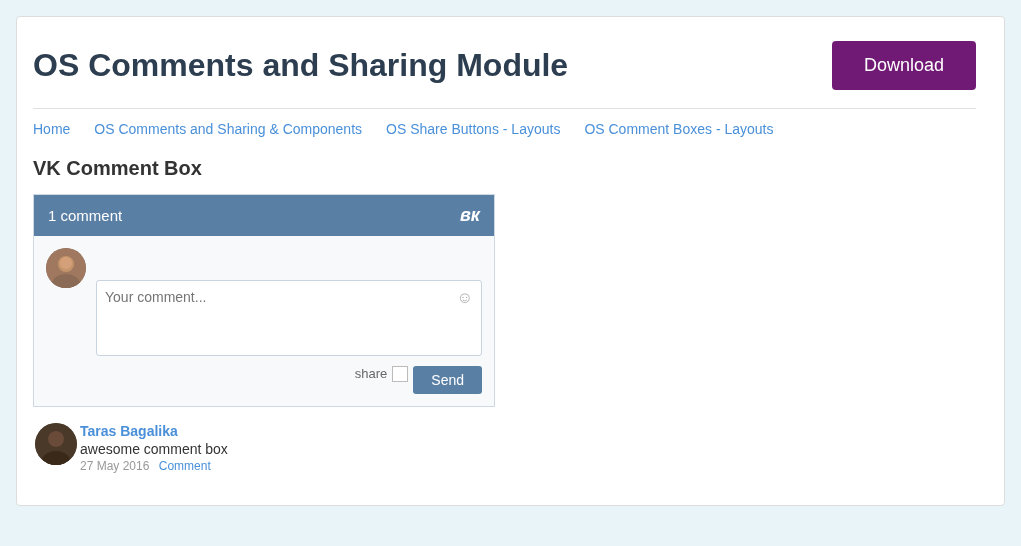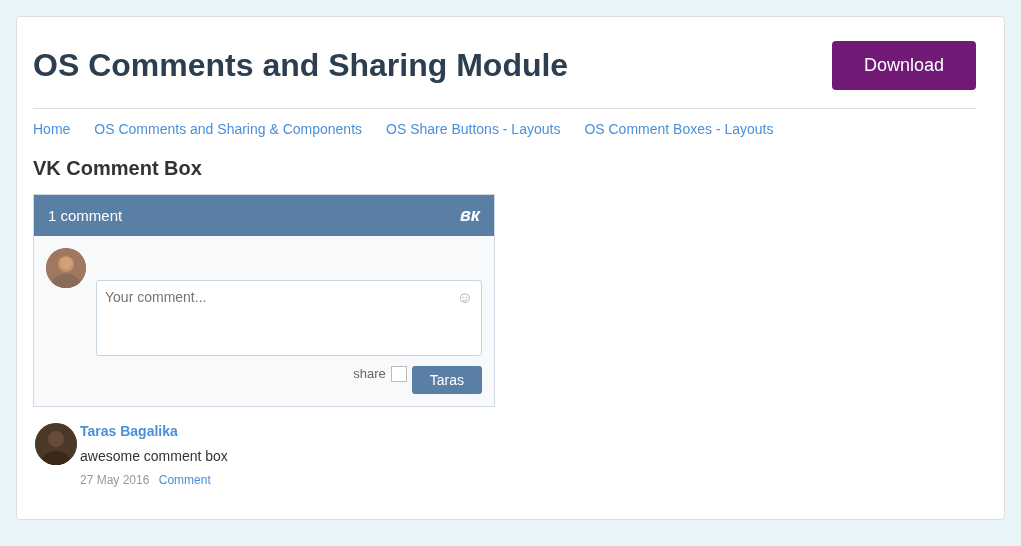--- a/index.html
+++ b/index.html
@@ -181,21 +181,21 @@
     .comment-content {}
     .comment-author {
       color: #4a90d9;
       font-size: 14px;
       font-weight: bold;
       cursor: pointer;
     }
     .comment-text {
       font-size: 14px;
       color: #333;
-      margin: 9px 0;
+      margin: 2px 0;
     }
     .comment-meta {
       font-size: 12px;
       color: #999;
     }
     .comment-meta a {
       color: #4a90d9;
       text-decoration: none;
       margin-left: 6px;
     }
@@ -234,21 +234,21 @@
           </svg>
         </div>
         <div class="vk-textarea-wrap">
           <textarea class="vk-textarea" placeholder="Your comment..." style=""></textarea>
           <span class="vk-emoji-icon">☺</span>
         </div>
       </div>
       <div class="vk-actions">
         <span class="vk-share-label">share</span>
         <div class="vk-checkbox"></div>
-        <button class="vk-send-btn">Taras</button>
+        <button class="vk-send-btn">Send</button>
       </div>
     </div>
   </div>
 
   <div class="comment-section">
     <div class="comment-avatar">
       <svg viewBox="0 0 42 42" xmlns="http://www.w3.org/2000/svg">
         <circle cx="21" cy="21" r="21" fill="#4a3828"></circle>
         <circle cx="21" cy="16" r="8" fill="#6a4a38"></circle>
         <ellipse cx="21" cy="38" rx="14" ry="10" fill="#3a2818"></ellipse>

